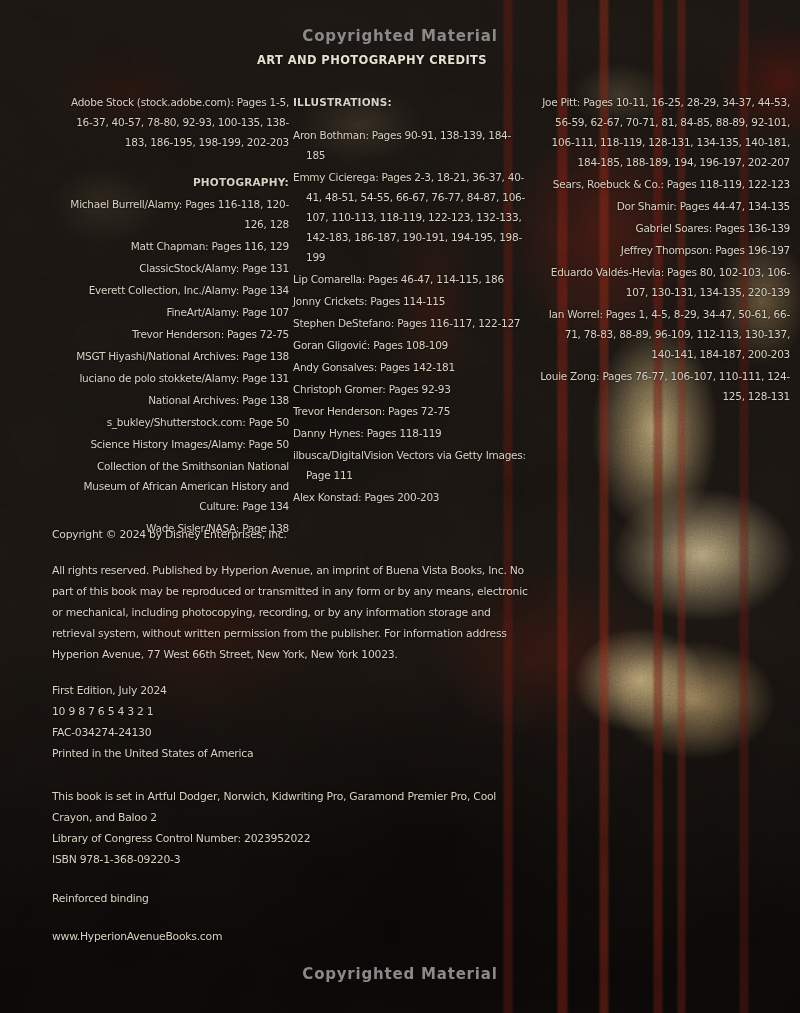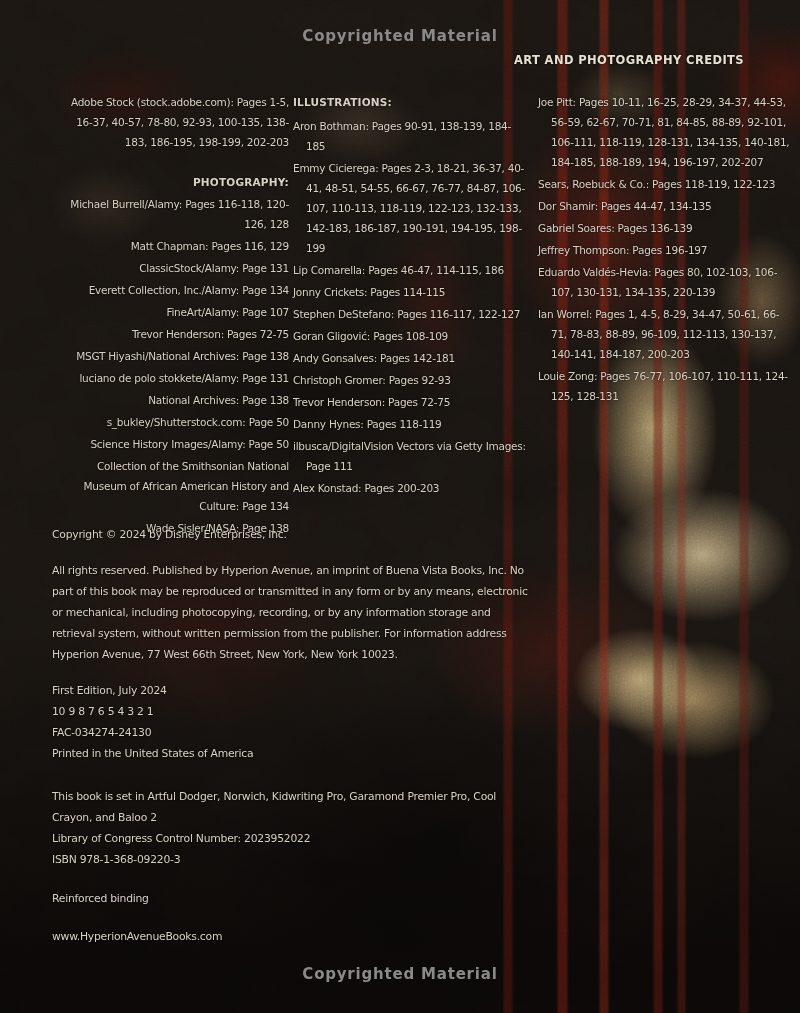--- a/index.html
+++ b/index.html
@@ -39,29 +39,29 @@
       radial-gradient(220px 160px at 305px 405px, rgba(10,8,6,.5), rgba(10,8,6,0) 75%),
       radial-gradient(260px 200px at 420px 860px, rgba(6,5,4,.55), rgba(6,5,4,0) 80%),
       linear-gradient(180deg, rgba(30,24,19,.35) 0%, rgba(27,22,18,0) 22%, rgba(8,6,4,0) 62%, rgba(7,5,4,.78) 94%);
   }
   .noise-coarse{position:absolute;inset:0;mix-blend-mode:multiply;opacity:.5;}
   .noise-fine{position:absolute;inset:0;mix-blend-mode:overlay;opacity:.3;}
 
   
   .txt{position:absolute;color:inherit;}
   .banner{width:800px;text-align:center;font-weight:700;font-size:15px;letter-spacing:.8px;}
-  .page-title{width:744px;text-align:right;font-weight:700;font-size:11.5px;letter-spacing:.4px;
+  .page-title{width:744px;text-align:center;font-weight:700;font-size:11.5px;letter-spacing:.4px;
     color:#e6dfd2;text-shadow:0 0 2px rgba(0,0,0,.8);}
 
   .col{font-size:10.5px;line-height:20px;letter-spacing:-.25px;text-shadow:0 0 2px rgba(0,0,0,.85);}
   .col p{margin:0 0 2px 0;padding-left:13px;text-indent:-13px;}
   .col .heading{font-weight:700;padding-left:0;text-indent:0;letter-spacing:.2px;}
   .col-left{left:52px;top:92px;width:237px;text-align:right;}
   .col-mid{left:293px;top:92px;width:234px;}
-  .col-right{left:538px;top:92px;width:252px;}
+  .col-right{left:538px;top:92px;width:252px;text-align:right;}
   .gap-above{margin-top:20px !important;}
 
   .colophon{left:52px;top:524px;width:482px;font-size:10.8px;line-height:21px;letter-spacing:-.25px;
     text-shadow:0 0 2px rgba(0,0,0,.85);}
   .colophon p{margin:0;}
   .colophon .block{margin:0 0 15px 0;}
   .colophon .block-lg{margin:0 0 22px 0;}
 </style>
 </head>
 <body>
@@ -102,21 +102,21 @@
         <p>luciano de polo stokkete/Alamy: Page 131</p>
         <p>National Archives: Page 138</p>
         <p>s_bukley/Shutterstock.com: Page 50</p>
         <p>Science History Images/Alamy: Page 50</p>
         <p>Collection of the Smithsonian National Museum of African American History and Culture: Page 134</p>
         <p>Wade Sisler/NASA: Page 138</p>
       </div>
   </div>
 
   <div class="txt col col-mid">
-    <p class="heading" style="margin-bottom:4px;">ILLUSTRATIONS:</p>
+    <p class="heading" style="margin-bottom:13px;">ILLUSTRATIONS:</p>
     <div>
         <p>Aron Bothman: Pages 90-91, 138-139, 184-185</p>
         <p>Emmy Cicierega: Pages 2-3, 18-21, 36-37, 40-41, 48-51, 54-55, 66-67, 76-77, 84-87, 106-107, 110-113, 118-119, 122-123, 132-133, 142-183, 186-187, 190-191, 194-195, 198-199</p>
         <p>Lip Comarella: Pages 46-47, 114-115, 186</p>
         <p>Jonny Crickets: Pages 114-115</p>
         <p>Stephen DeStefano: Pages 116-117, 122-127</p>
         <p>Goran Gligović: Pages 108-109</p>
         <p>Andy Gonsalves: Pages 142-181</p>
         <p>Christoph Gromer: Pages 92-93</p>
         <p>Trevor Henderson: Pages 72-75</p>

